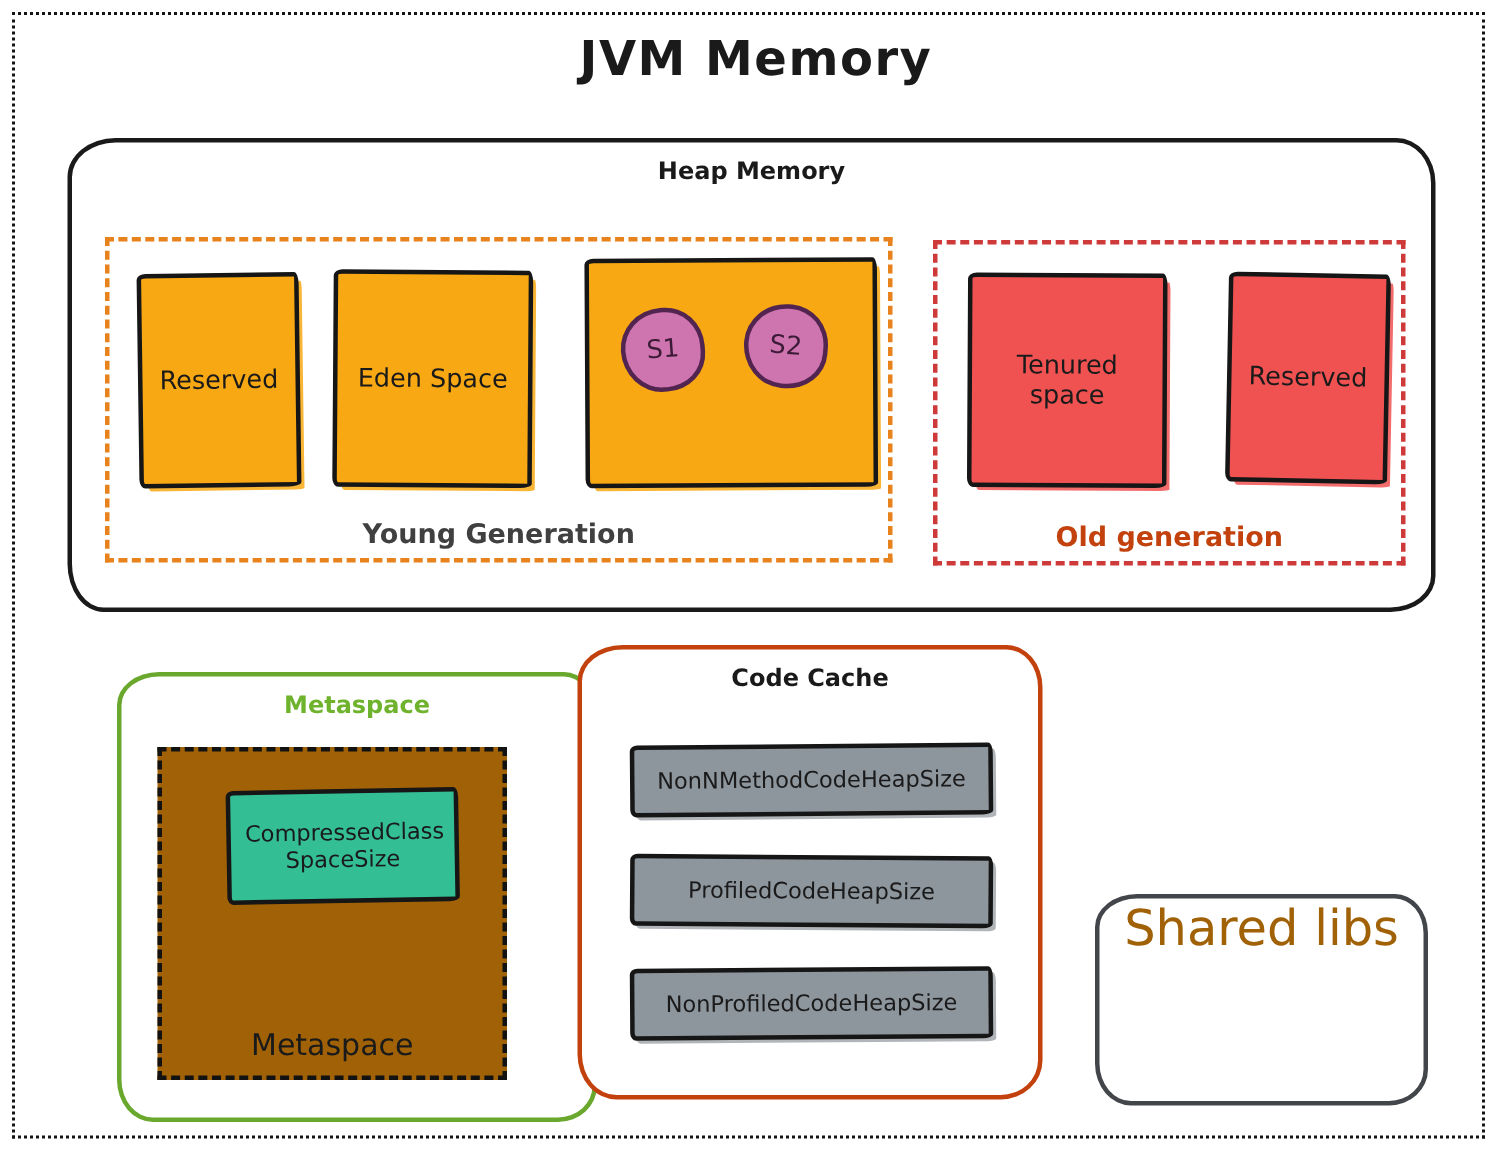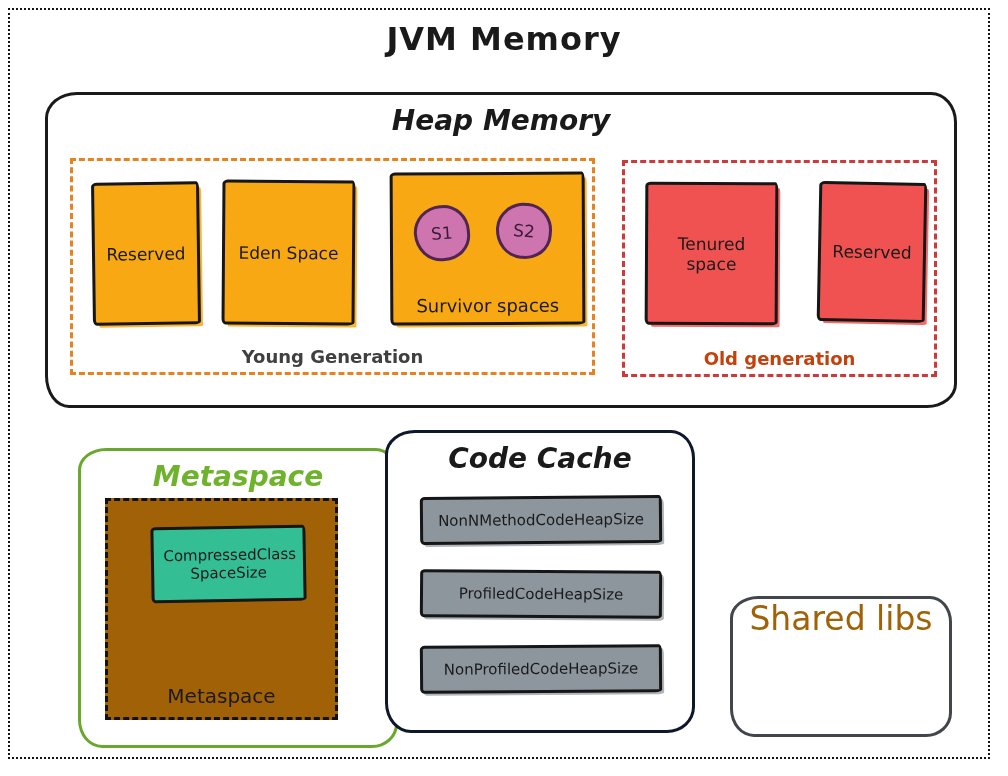--- a/index.html
+++ b/index.html
@@ -25,21 +25,21 @@
 
   
   .round-box { position: absolute; background: #fff; }
   .heap {
     left: 45px; top: 92px; width: 912px; height: 316px;
     border: 3px solid #1a1a1a;
     border-radius: 32px 26px 30px 24px / 26px 30px 24px 32px;
   }
   .box-title {
     position: absolute; top: 9px; left: 0; width: 100%;
-    text-align: center; font-size: 28px; font-weight: 700; font-style: italic;
+    text-align: center; font-size: 16px; font-weight: 700;
   }
 
   
   .young-region {
     position: absolute; left: 22px; top: 63px; width: 525px; height: 217px;
     border: 3px dashed #e8821d;
   }
   .gen-label {
     position: absolute; bottom: 5px; left: 0; width: 100%;
     text-align: center; font-size: 18px; font-weight: 700;
@@ -103,21 +103,21 @@
   }
   .compressed .wrap-narrow { max-width: 130px; }
   .meta-region-label {
     position: absolute; bottom: 9px; left: 0; width: 100%;
     text-align: center; font-size: 20px; font-weight: 500;
   }
 
   
   .code {
     left: 385px; top: 430px; width: 310px; height: 303px;
-    border: 3px solid #0f172a;
+    border: 3px solid #c2410c;
     border-radius: 30px 24px 28px 26px / 24px 28px 26px 30px;
   }
   .code-bar {
     position: absolute; left: 32px; width: 242px; height: 48px;
     background: #8d959d; border: 3px solid #161616;
     display: flex; align-items: center; justify-content: center;
     font-size: 15px; font-weight: 500;
     border-radius: 5px 3px 7px 4px / 4px 7px 3px 5px;
     box-shadow: 3px 3px 0 -1px rgba(100,108,116,.5);
   }
@@ -160,21 +160,20 @@
       <div class="mem-box orange eden">
         <span>Eden Space</span>
       </div>
       <div class="mem-box orange survivor">
         <div class="s-circle s1">
           <span>S1</span>
         </div>
         <div class="s-circle s2">
           <span>S2</span>
         </div>
-        <div class="survivor-label">Survivor spaces</div>
       </div>
       <div class="gen-label">Young Generation</div>
     </div>
 
     <div class="old-region">
       <div class="mem-box red tenured">
         <span class="wrap-narrow">Tenured space</span>
       </div>
       <div class="mem-box red reserved-o">
         <span>Reserved</span>

